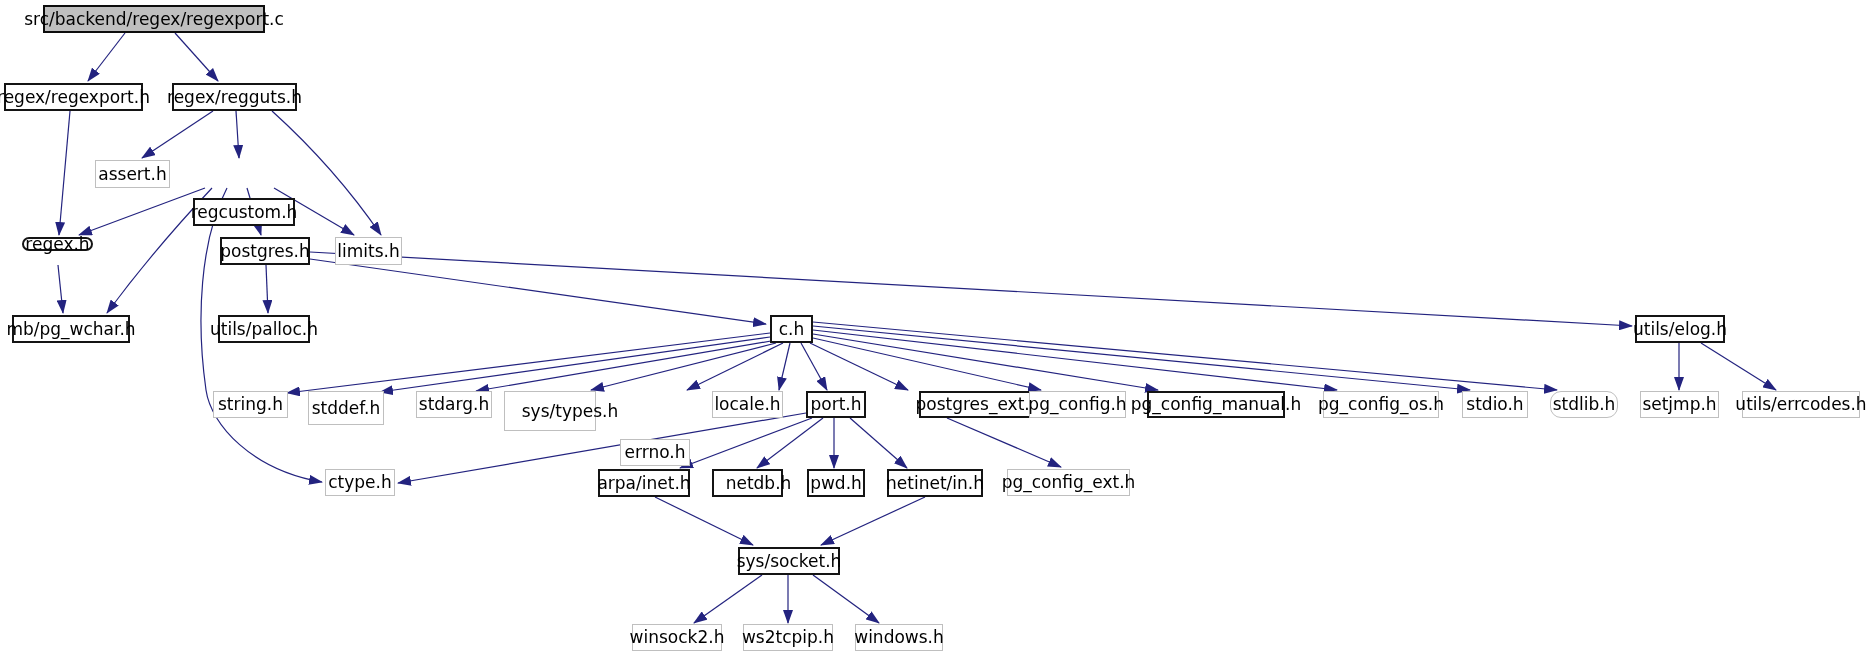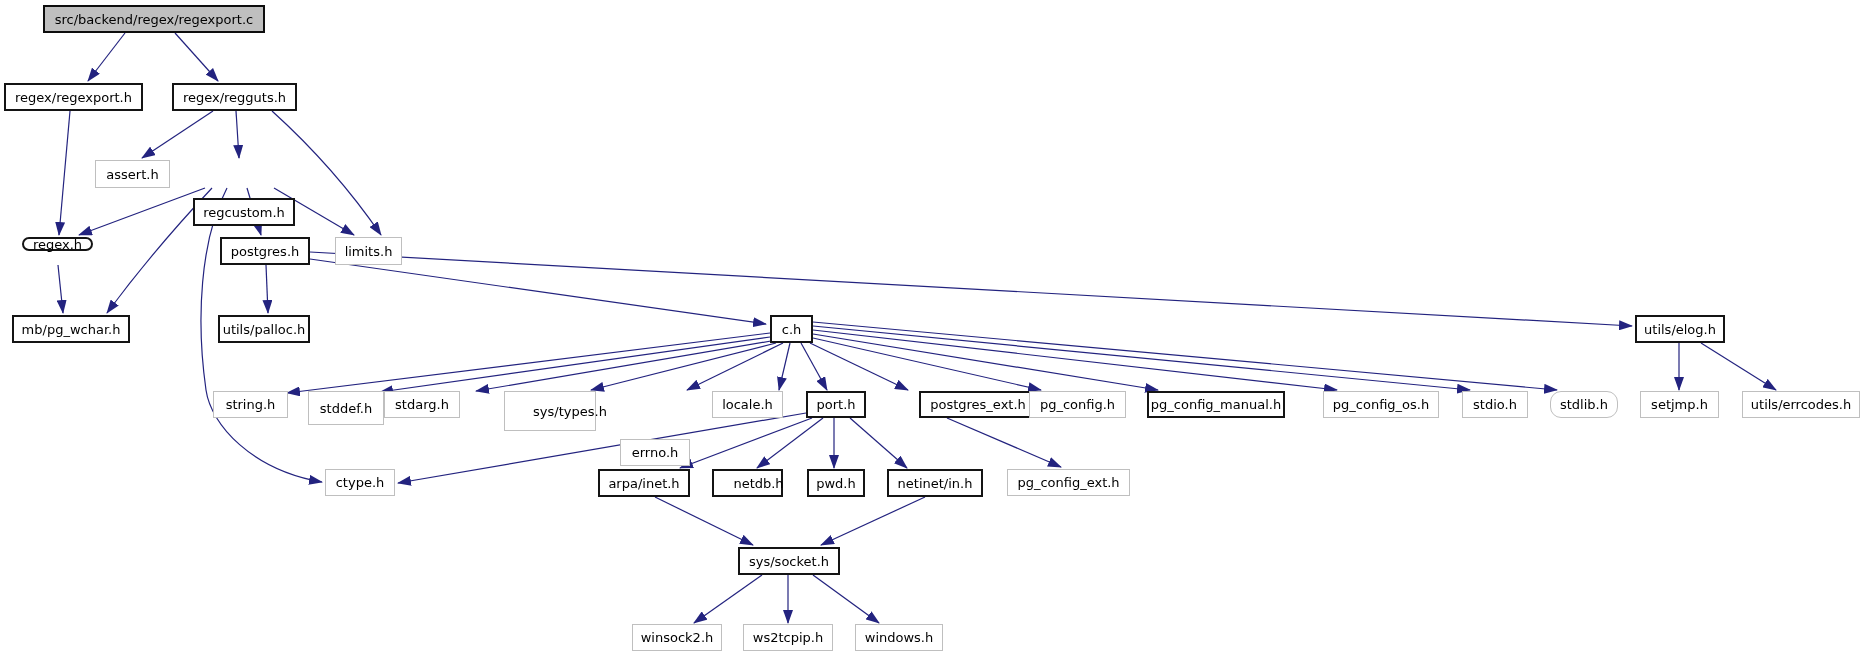--- a/index.html
+++ b/index.html
@@ -1,20 +1,20 @@
 <!DOCTYPE html>
 <html><head>
 <meta charset="utf-8">
 <style>
   html,body{margin:0;padding:0;background:#ffffff;}
   #canvas{position:relative;width:1868px;height:659px;background:#ffffff;overflow:hidden;
           font-family:"DejaVu Sans","Liberation Sans",sans-serif;}
   #edges{position:absolute;left:0;top:0;width:1868px;height:659px;}
   .node{position:absolute;box-sizing:border-box;display:flex;align-items:center;justify-content:center;
-        background:#ffffff;color:#000000;font-size:13px;white-space:nowrap;line-height:1;}
+        background:#ffffff;color:#000000;font-size:17px;white-space:nowrap;line-height:1;}
   .n-main{background:#bfbfbf;border:2px solid #0d0d0d;}
   .n-linked{border:2px solid #141414;}
   .n-ext{border:1px solid #bfbfbf;}
   .edge{fill:none;stroke:#23237f;stroke-width:1.2px;}
 </style>
 </head>
 <body>
 
 <div id="canvas">
 
@@ -74,21 +74,21 @@
   <div class="node n-linked" style="left:193px;top:160px;width:102px;height:28px;margin-top:38px;">regcustom.h</div>
   <div class="node n-linked" style="left:22px;top:237px;width:71px;height:14px;border-radius:12px;">regex.h</div>
   <div class="node n-linked" style="left:220px;top:237px;width:90px;height:28px;">postgres.h</div>
   <div class="node n-ext" style="left:335px;top:237px;width:67px;height:28px;">limits.h</div>
   <div class="node n-linked" style="left:12px;top:315px;width:118px;height:28px;">mb/pg_wchar.h</div>
   <div class="node n-linked" style="left:218px;top:315px;width:92px;height:28px;">utils/palloc.h</div>
   <div class="node n-linked" style="left:770px;top:315px;width:43px;height:28px;">c.h</div>
   <div class="node n-linked" style="left:1635px;top:315px;width:90px;height:28px;">utils/elog.h</div>
   <div class="node n-ext" style="left:213px;top:391px;width:75px;height:27px;">string.h</div>
   <div class="node n-ext" style="left:308px;top:391px;width:76px;height:34px;">stddef.h</div>
-  <div class="node n-ext" style="left:384px;top:391px;width:76px;height:27px;">stdarg.h</div>
+  <div class="node n-ext" style="left:416px;top:391px;width:76px;height:27px;">stdarg.h</div>
   <div class="node n-ext" style="left:504px;top:391px;width:92px;height:40px;padding-left:40px;">sys/types.h</div>
   <div class="node n-ext" style="left:620px;top:391px;width:70px;height:27px;margin-top:48px;">errno.h</div>
   <div class="node n-ext" style="left:712px;top:391px;width:71px;height:27px;">locale.h</div>
   <div class="node n-linked" style="left:806px;top:391px;width:60px;height:27px;">port.h</div>
   <div class="node n-linked" style="left:889px;top:391px;width:118px;height:27px;margin-left:30px;">postgres_ext.h</div>
   <div class="node n-ext" style="left:1029px;top:391px;width:97px;height:27px;">pg_config.h</div>
   <div class="node n-linked" style="left:1147px;top:391px;width:138px;height:27px;">pg_config_manual.h</div>
   <div class="node n-ext" style="left:1323px;top:391px;width:116px;height:27px;">pg_config_os.h</div>
   <div class="node n-ext" style="left:1462px;top:391px;width:66px;height:27px;">stdio.h</div>
   <div class="node n-ext" style="left:1550px;top:391px;width:68px;height:27px;border-radius:11px;">stdlib.h</div>

